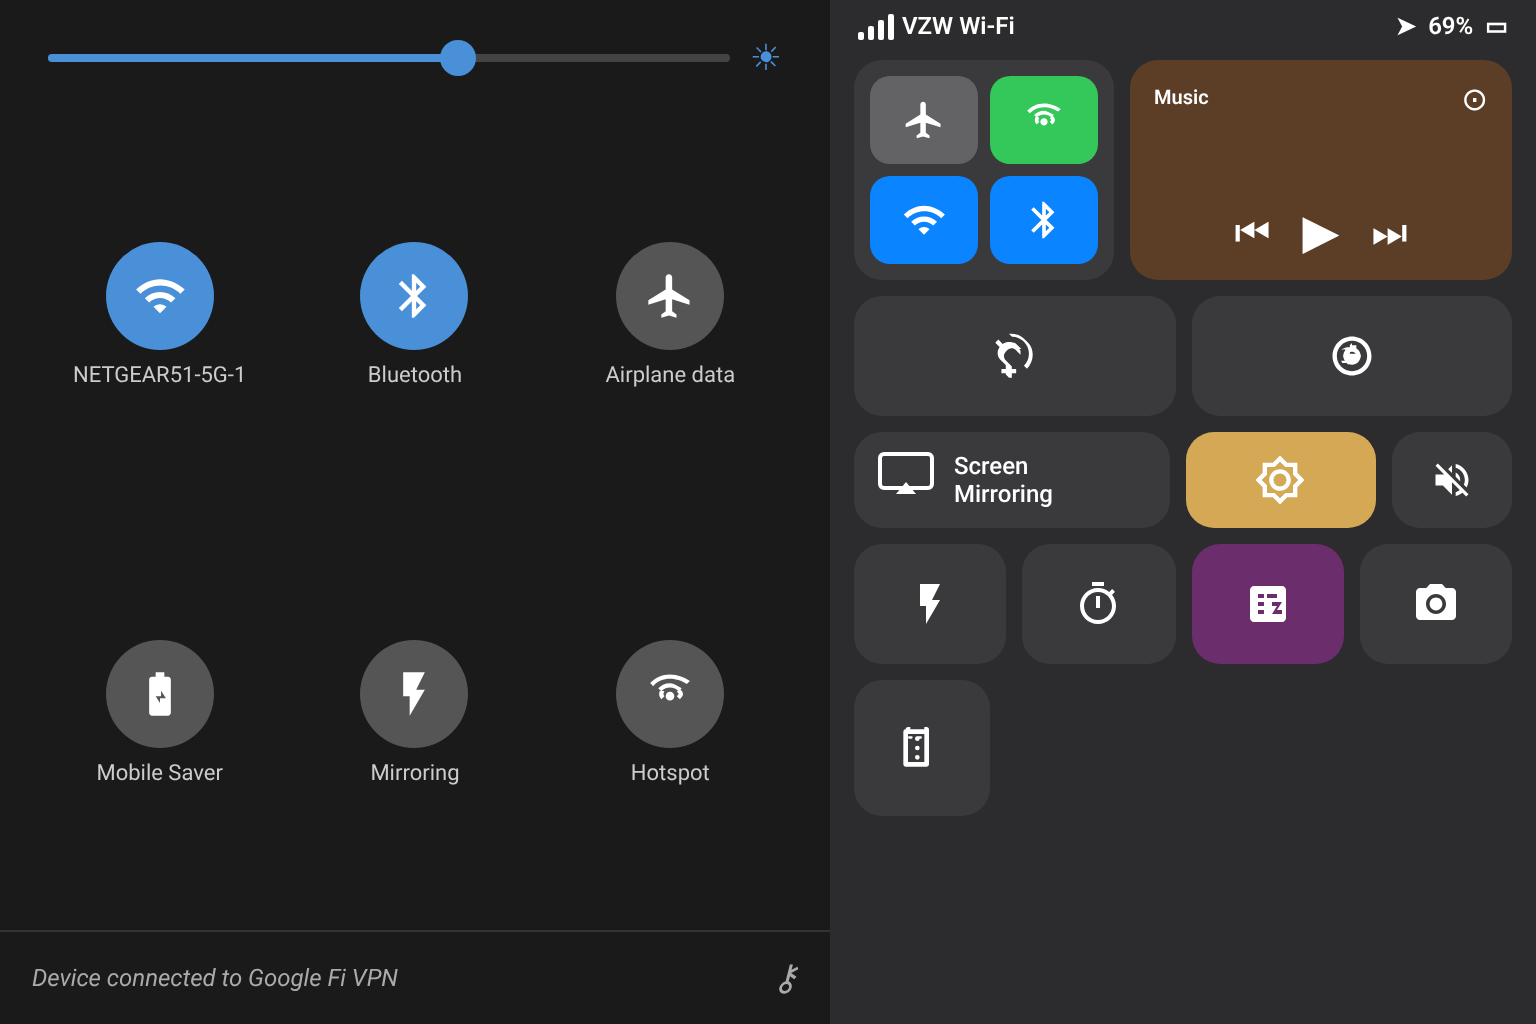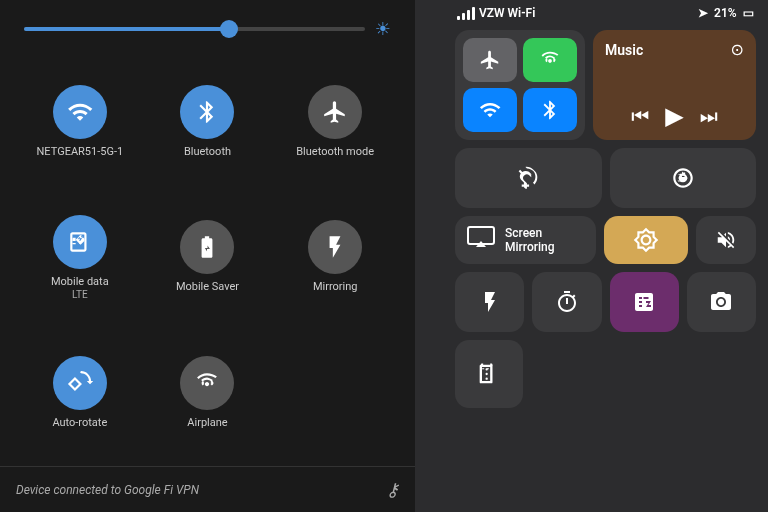--- a/index.html
+++ b/index.html
@@ -107,21 +107,20 @@
     }
     .vpn-icon { color: #aaa; font-size: 18px; }
 
     
     .ios-panel {
       width: 353px;
       height: 512px;
       background: #2c2c2e;
       position: relative;
       overflow: hidden;
-      padding-left: 28px;
     }
 
     .ios-status-bar {
       display: flex;
       justify-content: space-between;
       align-items: center;
       padding: 6px 14px 4px;
       color: #fff;
       font-size: 12px;
       font-weight: 600;
@@ -175,21 +174,21 @@
       flex: 1;
       background: #5c3d26;
       border-radius: 14px;
       padding: 10px 12px;
       display: flex;
       flex-direction: column;
       justify-content: space-between;
     }
     .music-title {
       color: white;
-      font-size: 14px;
+      font-size: 10px;
       font-weight: 600;
     }
     .music-controls {
       display: flex;
       gap: 16px;
       align-items: center;
       justify-content: center;
       margin-top: 8px;
     }
     .music-btn { color: white; font-size: 20px; cursor: pointer; }
@@ -217,21 +216,21 @@
       display: flex;
       gap: 8px;
       align-items: stretch;
     }
     .ios-screen-mirror {
       flex: 1.4;
       background: #3a3a3c;
       border-radius: 14px;
       padding: 10px 12px;
       display: flex;
-      align-items: flex-start;
+      align-items: center;
       gap: 10px;
       cursor: pointer;
     }
     .screen-mirror-text {
       display: flex;
       flex-direction: column;
     }
     .sm-label { color: white; font-size: 12px; font-weight: 500; }
 
     .ios-brightness {
@@ -323,69 +322,50 @@
       </div>
       <span class="android-label">Bluetooth</span>
     </div>
 
     <div class="android-tile">
       <div class="android-icon inactive">
         <svg viewBox="0 0 24 24">
           <path d="M21 16v-2l-8-5V3.5c0-.83-.67-1.5-1.5-1.5S10 2.67 10 3.5V9l-8 5v2l8-2.5V19l-2 1.5V22l3.5-1 3.5 1v-1.5L13 19v-5.5l8 2.5z"></path>
         </svg>
       </div>
-      <span class="android-label">Bluetooth mode</span>
-    </div>
-
-    <div class="android-tile">
-      <div class="android-icon active">
-        <svg viewBox="0 0 24 24">
-          <path d="M13 5.83l1.88 1.88L13 9.59V5.83zM8 10H5.5L5 9l.5-1H8v1.5L8 10zm4 0h-2v-1h2v1zm4-1l-3.5-3.5L11 7l3 3-3 3 1.5 1.5L16 11V9zm-8 5H5v-1h3v1zm0-3H5V9l3-.01V12z"></path>
-          <path d="M16 3H5C3.9 3 3 3.9 3 5v14c0 1.1.9 2 2 2h11c1.1 0 2-.9 2-2V5c0-1.1-.9-2-2-2zm0 16H5V5h11v14z"></path>
-          <path d="M12 6l-4 4 4 4 4-4-4-4zm0 5.17L9.83 9 12 6.83 14.17 9 12 11.17z"></path>
-        </svg>
-      </div>
-      <span class="android-label">Mobile data</span>
-      <span class="android-label-sub">LTE</span>
-    </div>
+      <span class="android-label">Airplane data</span>
+    </div>
+
 
     <div class="android-tile">
       <div class="android-icon inactive">
         <svg viewBox="0 0 24 24">
           <path d="M15.67 4H14V2h-4v2H8.33C7.6 4 7 4.6 7 5.33v15.33C7 21.4 7.6 22 8.33 22h7.33c.74 0 1.34-.6 1.34-1.33V5.33C17 4.6 16.4 4 15.67 4zm-3.45 12.45L10 13h2.5v-2.5l2.22 3.45H12v2.5z"></path>
         </svg>
       </div>
       <span class="android-label">Mobile Saver</span>
     </div>
 
     <div class="android-tile">
       <div class="android-icon inactive">
         <svg viewBox="0 0 24 24">
           <path d="M7 2v11h3v9l7-12h-4l4-8z"></path>
         </svg>
       </div>
       <span class="android-label">Mirroring</span>
     </div>
 
-    <div class="android-tile">
-      <div class="android-icon active">
-        <svg viewBox="0 0 24 24">
-          <path d="M7.34 6.41L.86 12.9l6.49 6.48 6.49-6.48-6.5-6.49zM3.7 12.9l3.64-3.64L11 12.9l-3.64 3.64L3.7 12.9zM19.36 3.64C17.61 1.9 15.3 1 13 1l-1 1 1 1c1.85 0 3.7.72 5.11 2.14C19.52 6.55 20.24 8.4 20.24 10.25h-2l3 3 3-3h-2c0-2.3-.9-4.61-2.88-6.61z"></path>
-        </svg>
-      </div>
-      <span class="android-label">Auto-rotate</span>
-    </div>
 
     <div class="android-tile">
       <div class="android-icon inactive">
         <svg viewBox="0 0 24 24">
           <path d="M12 11c-1.1 0-2 .9-2 2s.9 2 2 2 2-.9 2-2-.9-2-2-2zm-3.97-1.41C7.38 10.24 7 11.08 7 12s.38 1.75 1.03 2.41L9.44 13c-.38-.34-.44-.76-.44-1s.06-.66.44-1l-1.41-1.41zM12 3C8.41 3 5.14 4.51 2.84 6.95l1.42 1.42C6.2 6.13 8.97 5 12 5s5.8 1.13 7.74 2.37l1.42-1.42C18.86 4.51 15.59 3 12 3zm0 4c-2.13 0-4.04.88-5.42 2.29L7.99 10.7C9 9.64 10.42 9 12 9s3 .64 4.01 1.7l1.41-1.41C15.04 7.88 13.13 7 12 7zm4.56 2.59L15.15 11C15.53 11.34 16 11.76 16 12s-.47.66-.85 1l1.41 1.41C17.22 13.76 18 12.92 18 12s-.78-1.76-1.44-2.41z"></path>
         </svg>
       </div>
-      <span class="android-label">Airplane</span>
+      <span class="android-label">Hotspot</span>
     </div>
 
   </div>
 
   <div class="android-footer">
     <span class="android-footer-text">Device connected to Google Fi VPN</span>
     <span class="vpn-icon">⚷</span>
   </div>
 </div>
 
@@ -396,21 +376,21 @@
       <div class="signal-bars">
         <div class="bar" style="height:4px"></div>
         <div class="bar" style="height:7px"></div>
         <div class="bar" style="height:10px"></div>
         <div class="bar" style="height:13px"></div>
       </div>
       <span>VZW Wi-Fi</span>
     </div>
     <div class="status-right">
       <span>➤</span>
-      <span>21%</span>
+      <span>69%</span>
       <span>▭</span>
     </div>
   </div>
 
   <div class="ios-controls">
 
     <div class="ios-top-row">
       <div class="ios-conn-block">
         <div class="ios-conn-row">
 

